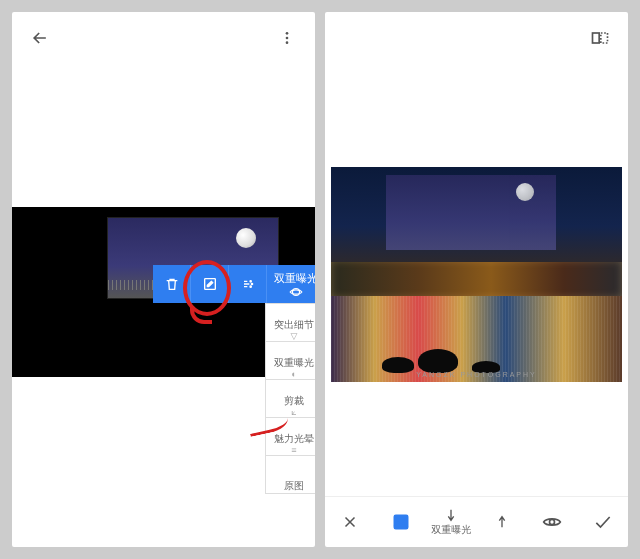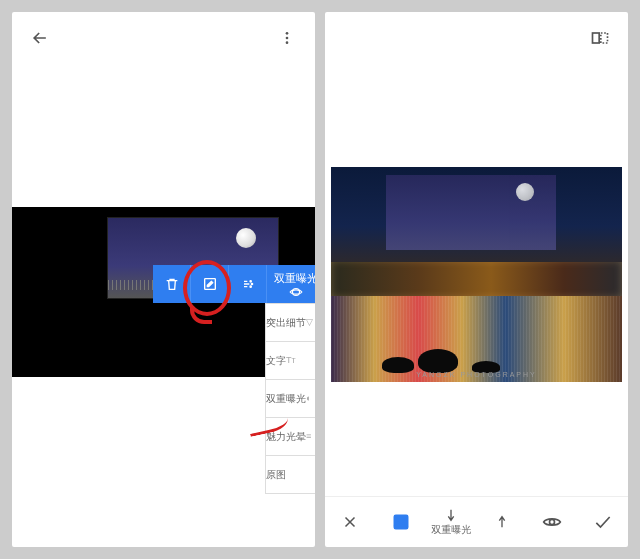--- a/index.html
+++ b/index.html
@@ -14,21 +14,21 @@
   .left .fence{position:absolute;left:0;right:0;bottom:8px;height:10px;background:repeating-linear-gradient(90deg,#777 0 1px,transparent 1px 4px)}
   
   .blue-toolbar{position:absolute;left:141px;top:253px;height:38px;display:flex;z-index:5}
   .blue-cell{width:37px;height:38px;background:#2f7ef0;display:flex;align-items:center;justify-content:center;color:#fff;border-right:1px solid #4a90f5}
   .blue-head{width:58px;background:#2f7ef0;display:flex;flex-direction:column;align-items:center;justify-content:center;color:#fff;font-size:11px;gap:1px}
   
   .red-circle{position:absolute;left:171px;top:248px;width:40px;height:48px;border:4px solid #d62020;border-radius:50%;z-index:6;pointer-events:none}
   .red-tail{position:absolute;left:178px;top:294px;width:18px;height:14px;border-left:4px solid #d62020;border-bottom:4px solid #d62020;border-radius:0 0 0 14px;z-index:6;pointer-events:none}
   
   .menu{position:absolute;left:253px;top:291px;width:58px;z-index:4}
-  .menu-item{height:37px;background:#fff;border:1px solid #ddd;border-top:none;display:flex;flex-direction:row;align-items:center;justify-content:flex-start;font-size:10px;color:#666;gap:0;position:relative}
+  .menu-item{height:37px;background:#fff;border:1px solid #ddd;border-top:none;display:flex;flex-direction:column;align-items:center;justify-content:flex-end;font-size:10px;color:#666;gap:0;position:relative}
   .menu-item:first-child{border-top:1px solid #ddd}
   .menu-item .mi-icon{font-size:9px;color:#aaa;line-height:1}
   .red-dash{position:absolute;left:236px;top:400px;width:40px;height:18px;border-bottom:3px solid #d62020;border-radius:0 0 50% 0;transform:rotate(-12deg);z-index:6;pointer-events:none}
   
   .right .topbar{position:absolute;top:0;left:0;right:0;height:52px;display:flex;align-items:center;justify-content:flex-end;padding:0 14px}
   .right .canvas{position:absolute;left:6px;right:6px;top:155px;height:215px;background:#000;overflow:hidden}
   .right .sky{position:absolute;left:0;right:0;top:0;height:55%;background:linear-gradient(#0b1a3a,#13244d 50%,#3b2b1a)}
   .right .overlay-moon{position:absolute;left:55px;top:8px;width:170px;height:75px;background:linear-gradient(#2b2a60,#3b3a78 60%,#4a4a80);opacity:.85}
   .right .moon2{position:absolute;right:22px;top:8px;width:18px;height:18px;border-radius:50%;background:radial-gradient(circle at 35% 35%,#fff,#ddd 60%,#bbb)}
   .right .skyline{position:absolute;left:0;right:0;top:44%;height:18%;background:linear-gradient(90deg,#2a2a1e,#5a3a1a 30%,#8a5a1a 55%,#4a2a1a 80%,#2a2a2e);box-shadow:0 -2px 8px rgba(255,200,120,.3) inset}
@@ -103,26 +103,26 @@
     <div class="red-circle"></div>
     <div class="red-tail"></div>
     <div class="red-dash"></div>
 
     <div class="menu">
       <div class="menu-item">
         <span>突出细节</span>
         <span class="mi-icon">▽</span>
       </div>
       <div class="menu-item">
-        <span>文字</span>
-        <span class="mi-icon">Tᴛ</span>
+        <span>双重曝光</span>
+        <span class="mi-icon">◐</span>
       </div>
       <div class="menu-item">
-        <span>双重曝光</span>
-        <span class="mi-icon">◐</span>
+        <span>剪裁</span>
+        <span class="mi-icon">⟀</span>
       </div>
       <div class="menu-item">
         <span>魅力光晕</span>
         <span class="mi-icon">≡</span>
       </div>
       <div class="menu-item">
         <span>原图</span>
       </div>
     </div>
   </div>

